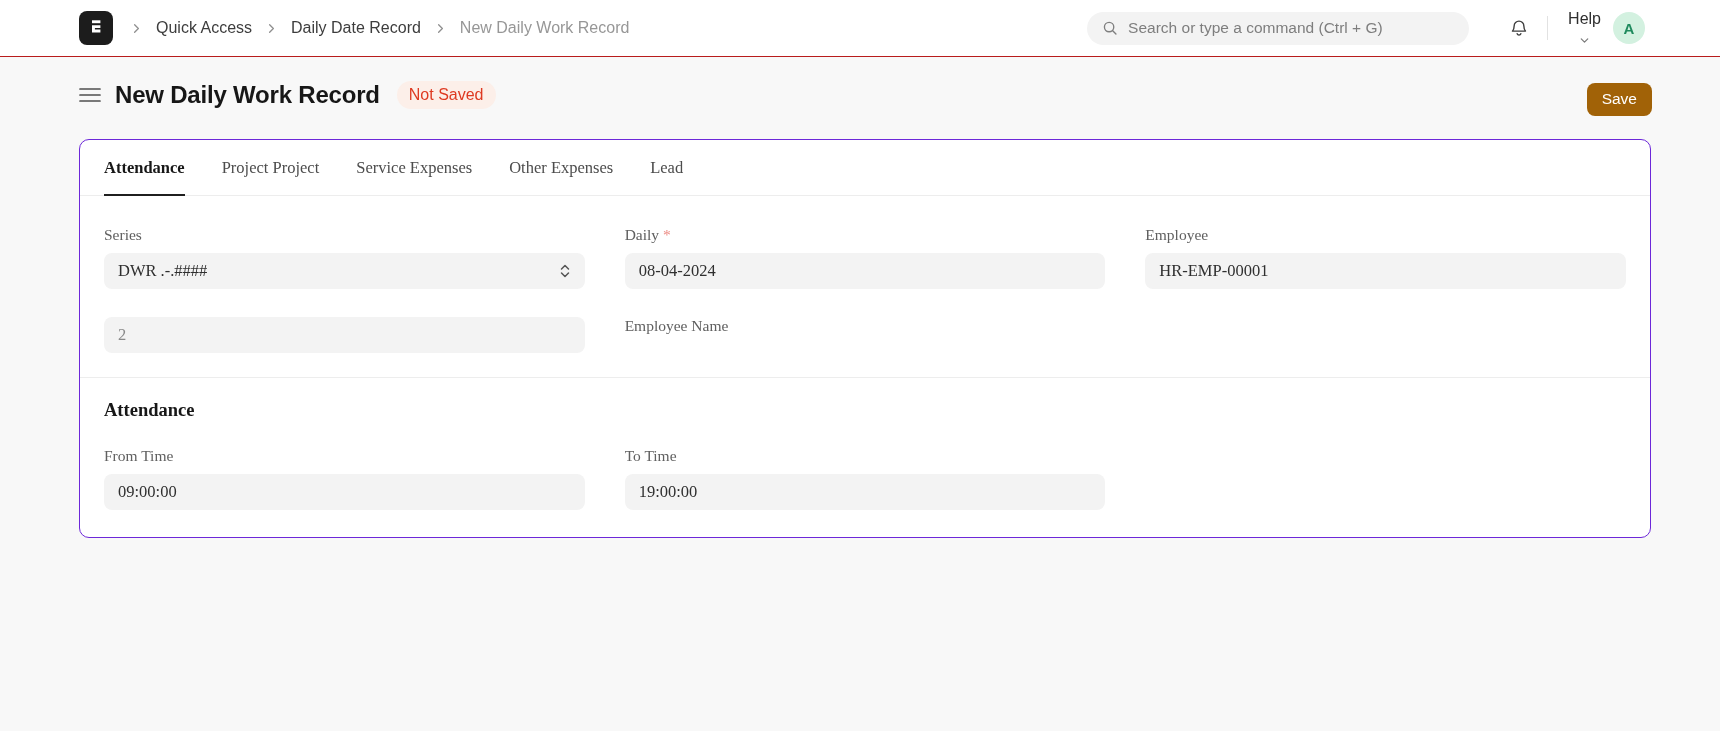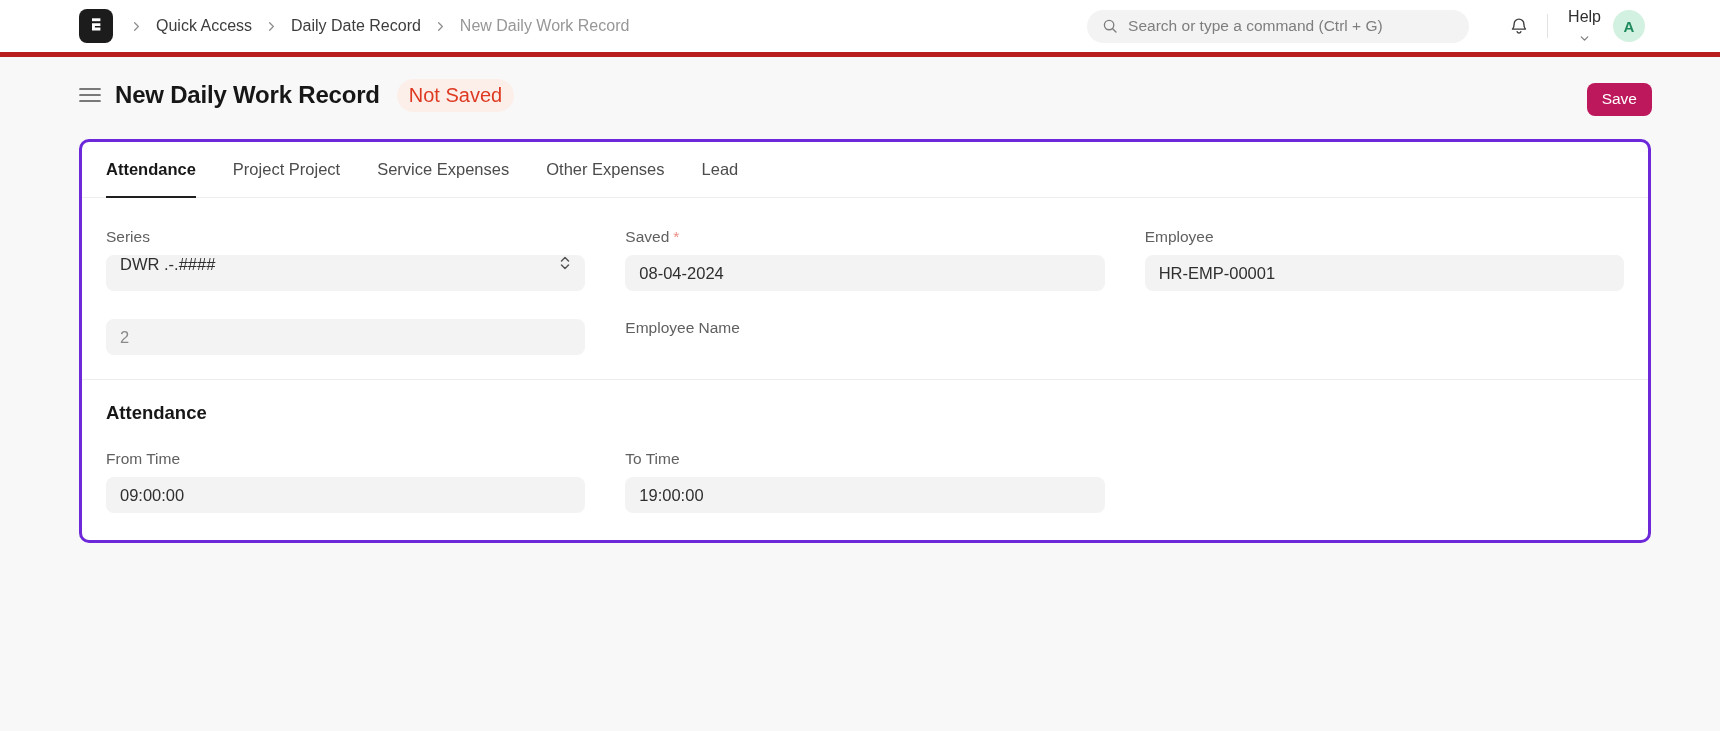--- a/index.html
+++ b/index.html
@@ -8,21 +8,21 @@
     font-family: "Liberation Sans", "DejaVu Sans", sans-serif;
     background: #f8f8f8;
     color: #2f2f2f;
     overflow: hidden;
   }
 
   
   .navbar {
     height: 57px;
     background: #ffffff;
-    border-bottom: 5px solid #b91c1c;
+    border-bottom: 1px solid #b91c1c;
     display: flex;
     align-items: center;
     padding: 0 75px 0 79px;
   }
   .logo {
     width: 34px; height: 34px;
     background: #1c1c1c;
     border-radius: 8px;
     display: flex; align-items: center; justify-content: center;
     flex: 0 0 auto;
@@ -85,42 +85,43 @@
   .menu-btn { display: flex; align-items: center; cursor: pointer; margin-right: 14px; }
   .page-title {
     font-size: 24px; font-weight: 700; color: #171717;
     letter-spacing: -0.2px;
     white-space: nowrap;
   }
   .status-badge {
     margin-left: 17px;
     background: #fcefe9;
     color: #de3a22;
-    font-size: 20px;
+    font-size: 16px;
     padding: 5px 12px;
     border-radius: 999px;
     white-space: nowrap;
   }
   .save-btn {
     margin-left: auto;
-    background: #be185d; color: #ffffff;
+    background: #a16207; color: #ffffff;
     border: none; border-radius: 8px;
     height: 33px; padding: 0 15px;
     font-family: inherit; font-size: 15.5px; font-weight: 500;
     cursor: pointer;
     margin-top: 8px;
   }
 
   
   .card {
     margin: 24px 69px 0 79px;
     width: 1572px;
     background: #ffffff;
-    border: 3px solid #6d28d9;
+    border: 1px solid #6d28d9;
     border-radius: 10px;
+    font-family: Liberation Serif, serif;
   }
   .tabs {
     height: 56px;
     border-bottom: 1px solid #ededed;
     display: flex;
     padding: 0 24px;
     gap: 37px;
   }
   .tab {
     display: flex; align-items: center;
@@ -158,21 +159,21 @@
     background: #f3f3f3;
     border: none; border-radius: 8px;
     padding: 0 14px;
     font-family: inherit;
     font-size: 16.5px;
     color: #2f2f2f;
     outline: none;
     display: block;
   }
   .field-select {
-    display: flex; align-items: flex-start; justify-content: space-between;
+    display: flex; align-items: center; justify-content: space-between;
     cursor: pointer;
   }
   .field-input.muted { color: #8a8a8a; }
 
   .attendance-section {
     border-top: 1px solid #ededed;
     padding: 22px 24px 27px;
   }
   .section-title {
     font-size: 18.5px; font-weight: 700; color: #171717;
@@ -284,21 +285,21 @@
             <svg width="12" height="16" viewBox="0 0 12 16">
               <path d="M2.5 6 6 2.5 9.5 6" stroke="#555555" stroke-width="1.5" fill="none" stroke-linecap="round" stroke-linejoin="round"></path>
               <path d="M2.5 10 6 13.5 9.5 10" stroke="#555555" stroke-width="1.5" fill="none" stroke-linecap="round" stroke-linejoin="round"></path>
             </svg>
           </span>
         </div>
       </div>
 
       <div class="field">
         <div class="field-label">
-          <span>Saved</span>
+          <span>Daily</span>
           <span class="req-star">*</span>
         </div>
         <input class="field-input" type="text" value="08-04-2024" style="">
       </div>
 
       <div class="field">
         <div class="field-label">
           <span>Employee</span>
         </div>
         <input class="field-input" type="text" value="HR-EMP-00001" style="">

